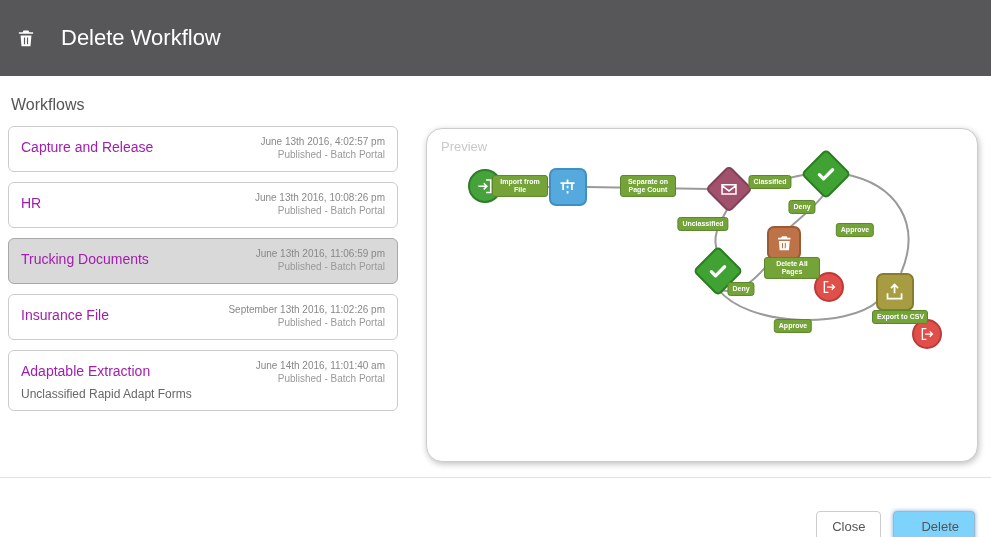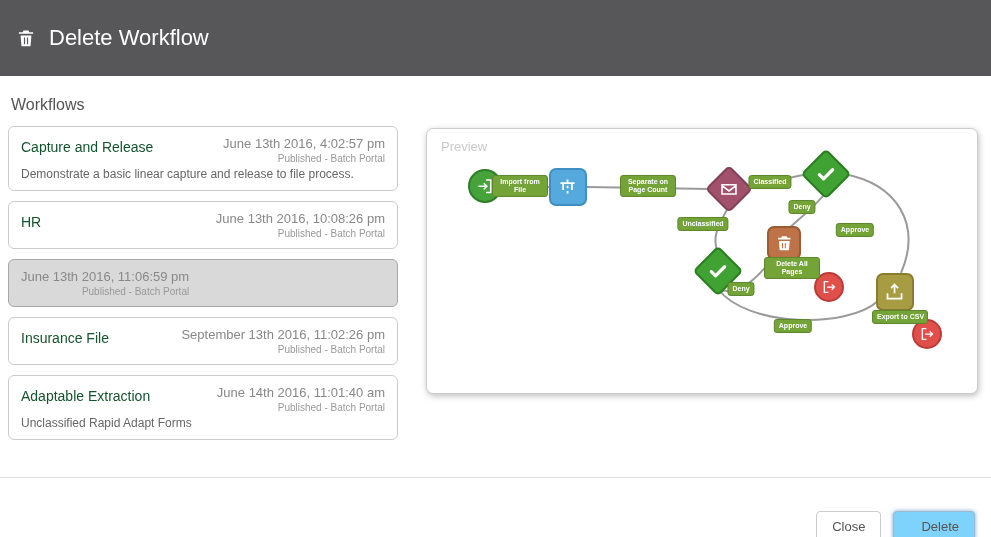--- a/index.html
+++ b/index.html
@@ -9,44 +9,44 @@
     font-family:"Liberation Sans", sans-serif;
     background:#ffffff; overflow:hidden;
   }
 
   
   .header {
     position:absolute; top:0; left:0; width:991px; height:76px;
     background:#57575a; display:flex; align-items:center; padding-left:16px;
   }
   .header .trash-icon { width:20px; height:22px; flex:0 0 auto; }
-  .header-title { color:#ffffff; font-size:22px; font-weight:400; margin-left:13px; }
+  .header-title { color:#ffffff; font-size:22px; font-weight:400; margin-left:25px; }
 
   
   .section-title { position:absolute; top:96px; left:11px; font-size:16px; color:#555;text-align:right; }
 
   
   .workflow-list { position:absolute; top:126px; left:8px; width:390px; display:flex; flex-direction:column; gap:10px; }
   .card {
     border:1px solid #cccccc; border-radius:6px; background:#fff;
     padding:9px 12px; min-height:46px; cursor:pointer;
   }
   .card.selected { background:#d9d9d9; border-color:#a8a8a8; }
   .card-main { display:flex; justify-content:space-between; align-items:flex-start; }
-  .card-title { font-size:14px; color:#14532d; padding-top:3px; }
+  .card-title { font-size:14px; color:#a21caf; padding-top:3px; }
   .card-meta { text-align:right; }
-  .card-date { font-size:13px; color:#888; }
+  .card-date { font-size:10px; color:#888; }
   .card-status { font-size:10px; color:#999; margin-top:2px; }
   .card-desc { font-size:12px; color:#666; margin-top:3px; }
   .card-desc:empty { display:none; }
 
   
   .preview {
-    position:absolute; left:426px; top:128px; width:552px; height:266px;
-    border:1px solid #cccccc; border-radius:7px; background:#fff;
+    position:absolute; left:426px; top:128px; width:552px; height:334px;
+    border:1px solid #cccccc; border-radius:16px; background:#fff;
     box-shadow:1px 2px 6px rgba(0,0,0,0.25);
   }
   .preview-label { position:absolute; top:10px; left:14px; font-size:13px; color:#c9c9c9; z-index:1; }
   .edges { position:absolute; top:0; left:0; width:552px; height:334px; z-index:1; }
 
   .node { position:absolute; display:flex; align-items:center; justify-content:center; z-index:2; }
   .node svg { width:62%; height:62%; }
   .circle { border-radius:50%; }
   .sq { border-radius:7px; }
   .diamond { transform:rotate(45deg); border-radius:5px; }
@@ -93,36 +93,36 @@
 <div class="workflow-list">
 
   <div class="card">
     <div class="card-main">
       <div class="card-title">Capture and Release</div>
       <div class="card-meta">
         <div class="card-date">June 13th 2016, 4:02:57 pm</div>
         <div class="card-status">Published - Batch Portal</div>
       </div>
     </div>
-    <div class="card-desc">Demonstrate a basic linear capture and release to file process.</div>
   </div>
 
   <div class="card">
     <div class="card-main">
       <div class="card-title">HR</div>
       <div class="card-meta">
         <div class="card-date">June 13th 2016, 10:08:26 pm</div>
         <div class="card-status">Published - Batch Portal</div>
       </div>
     </div>
 
   </div>
 
   <div class="card selected">
     <div class="card-main">
+      <div class="card-title">Trucking Documents</div>
       <div class="card-meta">
         <div class="card-date">June 13th 2016, 11:06:59 pm</div>
         <div class="card-status">Published - Batch Portal</div>
       </div>
     </div>
 
   </div>
 
   <div class="card">
     <div class="card-main">

